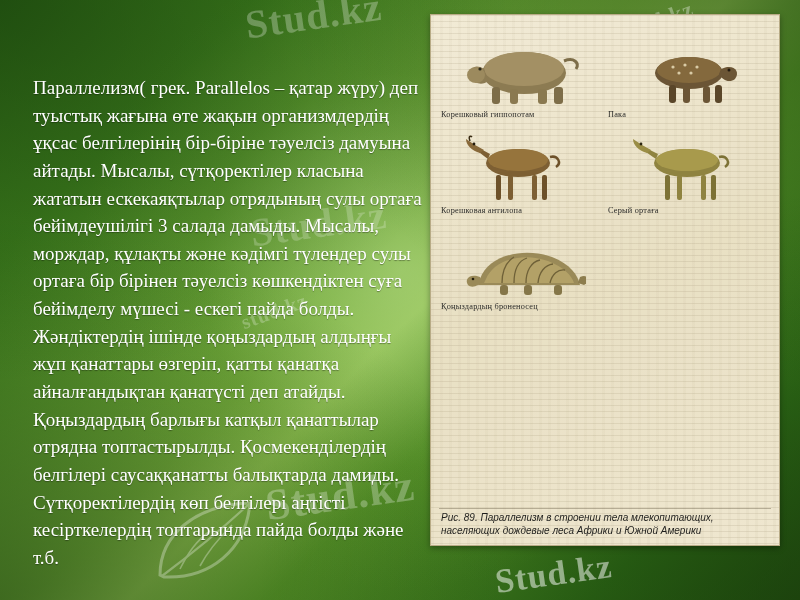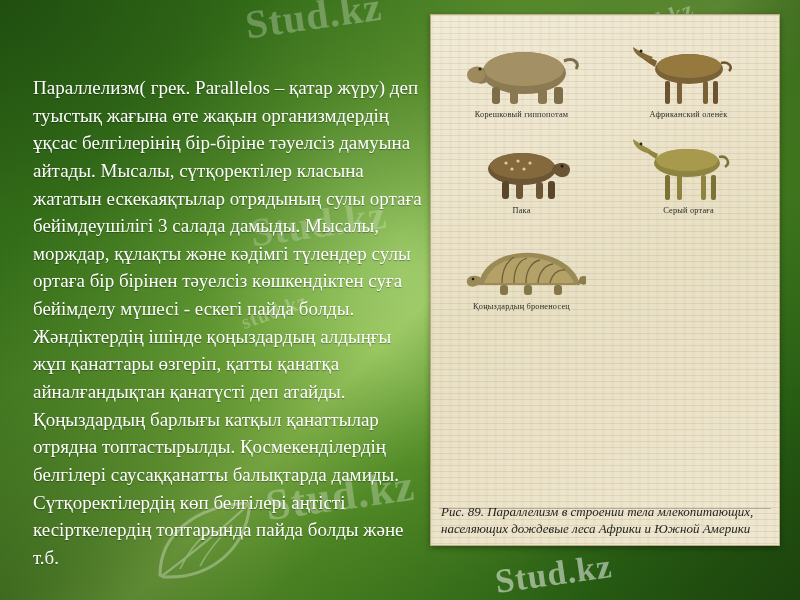--- a/index.html
+++ b/index.html
@@ -105,21 +105,21 @@
     display: grid;
     grid-template-columns: 1fr 1fr;
     grid-auto-rows: 94px;
     column-gap: 6px;
     row-gap: 2px;
   }
   .cell {
     position: relative;
     display: flex;
     flex-direction: column;
-    align-items: center;
+    align-items: flex-start;
     justify-content: flex-end;
   }
   .cell .art {
     width: 100%;
     height: 72px;
     display: flex;
     align-items: flex-end;
     justify-content: center;
   }
   .cell .caption {
@@ -129,23 +129,23 @@
     letter-spacing: 0.2px;
     text-align: center;
     line-height: 1.1;
     padding-top: 1px;
   }
   .fig-caption {
     position: absolute;
     left: 10px;
     right: 8px;
     bottom: 8px;
-    font-family: Liberation Serif, serif;
+    font-family: Liberation Sans, sans-serif;
     font-style: italic;
-    font-size: 13px;
+    font-size: 10px;
     line-height: 1.32;
     color: #1f1f1d;
     margin-top: 24px;
   }
   .fig-rule {
     position: absolute;
     left: 8px;
     right: 8px;
     bottom: 36px;
     height: 1px;
@@ -192,37 +192,20 @@
             <rect x="52" y="50" width="8" height="15" rx="3" fill="#8a7950"></rect>
             <rect x="80" y="50" width="9" height="15" rx="3" fill="#8a7950"></rect>
             <rect x="96" y="48" width="9" height="17" rx="3" fill="#7d6d48"></rect>
             <path d="M106 22 C116 18 122 24 118 30" fill="none" stroke="#7d6d48" stroke-width="3"></path>
           </svg>
         </div>
         <div class="caption">Корешковый гиппопотам</div>
       </div>
 
 
-      <div class="cell">
-        <div class="art">
-          <svg width="128" height="70" viewBox="0 0 128 70">
-            <ellipse cx="64" cy="30" rx="34" ry="15" fill="#7b6236"></ellipse>
-            <ellipse cx="64" cy="27" rx="32" ry="12" fill="#95793f"></ellipse>
-            <path d="M30 28 C20 22 12 16 10 10 C16 14 24 18 32 22 Z" fill="#7b6236"></path>
-            <path d="M24 22 C16 20 8 14 8 8 C14 12 22 16 28 18 Z" fill="#86693a"></path>
-            <circle cx="16" cy="12" r="1.5" fill="#221c10"></circle>
-            <rect x="40" y="42" width="5" height="23" rx="2" fill="#6b5430"></rect>
-            <rect x="52" y="42" width="5" height="23" rx="2" fill="#7b6236"></rect>
-            <rect x="78" y="42" width="5" height="23" rx="2" fill="#7b6236"></rect>
-            <rect x="88" y="42" width="5" height="23" rx="2" fill="#6b5430"></rect>
-            <path d="M96 24 C104 22 108 28 104 32" fill="none" stroke="#6b5430" stroke-width="2.5"></path>
-          </svg>
-        </div>
-        <div class="caption">Африканский оленёк</div>
-      </div>
 
       <div class="cell">
         <div class="art">
           <svg width="120" height="70" viewBox="0 0 120 70">
             <ellipse cx="60" cy="34" rx="34" ry="16" fill="#6b5535"></ellipse>
             <ellipse cx="60" cy="31" rx="32" ry="13" fill="#84693d"></ellipse>
             <path d="M92 30 C104 24 112 32 106 40 C100 45 92 40 90 35 Z" fill="#6b5535"></path>
             <circle cx="100" cy="31" r="1.5" fill="#20180e"></circle>
             <circle cx="44" cy="28" r="1.6" fill="#d9cba6"></circle>
             <circle cx="56" cy="26" r="1.6" fill="#d9cba6"></circle>
@@ -231,20 +214,38 @@
             <circle cx="62" cy="34" r="1.6" fill="#d9cba6"></circle>
             <rect x="40" y="46" width="7" height="18" rx="3" fill="#5a4629"></rect>
             <rect x="54" y="47" width="7" height="17" rx="3" fill="#6b5535"></rect>
             <rect x="74" y="47" width="7" height="17" rx="3" fill="#6b5535"></rect>
             <rect x="86" y="46" width="7" height="18" rx="3" fill="#5a4629"></rect>
           </svg>
         </div>
         <div class="caption">Пака</div>
       </div>
 
+      <div class="cell">
+        <div class="art">
+          <svg width="128" height="70" viewBox="0 0 128 70">
+            <ellipse cx="60" cy="28" rx="32" ry="14" fill="#7d5f33"></ellipse>
+            <ellipse cx="60" cy="25" rx="30" ry="11" fill="#96743c"></ellipse>
+            <path d="M30 24 C22 18 14 12 10 6 C16 10 24 15 32 19 Z" fill="#7d5f33"></path>
+            <path d="M22 18 C14 16 8 10 8 4 C14 8 20 12 26 15 Z" fill="#88693a"></path>
+            <path d="M12 6 C10 2 12 0 14 2" fill="none" stroke="#3a2c14" stroke-width="1.6"></path>
+            <circle cx="16" cy="9" r="1.4" fill="#221a0c"></circle>
+            <rect x="38" y="40" width="5" height="25" rx="2" fill="#6d5129"></rect>
+            <rect x="50" y="40" width="5" height="25" rx="2" fill="#7d5f33"></rect>
+            <rect x="74" y="40" width="5" height="25" rx="2" fill="#7d5f33"></rect>
+            <rect x="84" y="40" width="5" height="25" rx="2" fill="#6d5129"></rect>
+            <path d="M92 22 C100 20 104 28 98 32" fill="none" stroke="#6d5129" stroke-width="2.5"></path>
+          </svg>
+        </div>
+        <div class="caption">Корешковая антилопа</div>
+      </div>
 
 
       <div class="cell">
         <div class="art">
           <svg width="128" height="70" viewBox="0 0 128 70">
             <ellipse cx="62" cy="28" rx="33" ry="14" fill="#8f8340"></ellipse>
             <ellipse cx="62" cy="25" rx="31" ry="11" fill="#a89a4c"></ellipse>
             <path d="M31 24 C22 18 14 12 10 6 C16 10 24 15 33 19 Z" fill="#8f8340"></path>
             <path d="M22 18 C14 16 8 10 8 4 C14 8 20 12 26 15 Z" fill="#9a8d45"></path>
             <circle cx="16" cy="9" r="1.4" fill="#2a2410"></circle>

